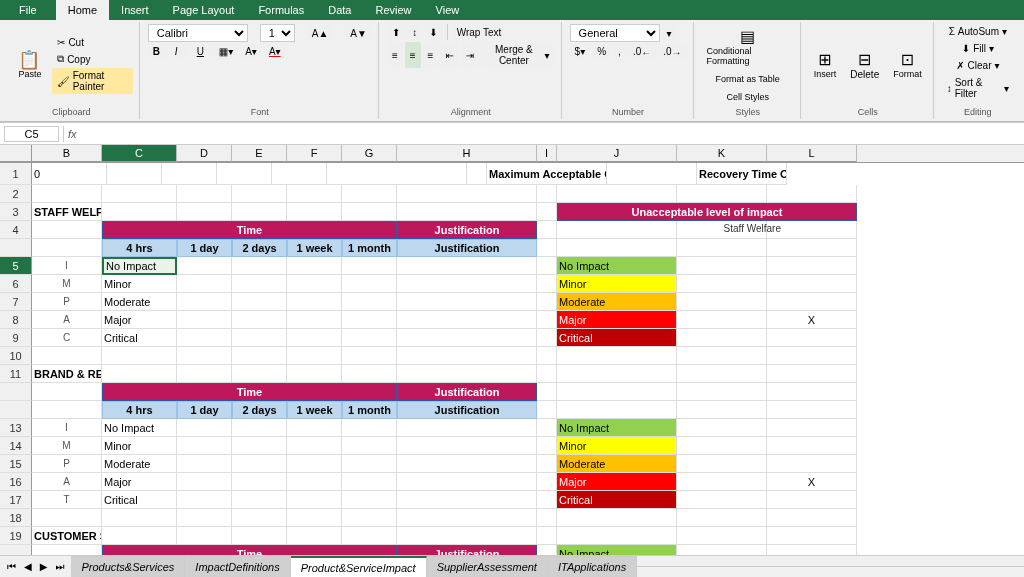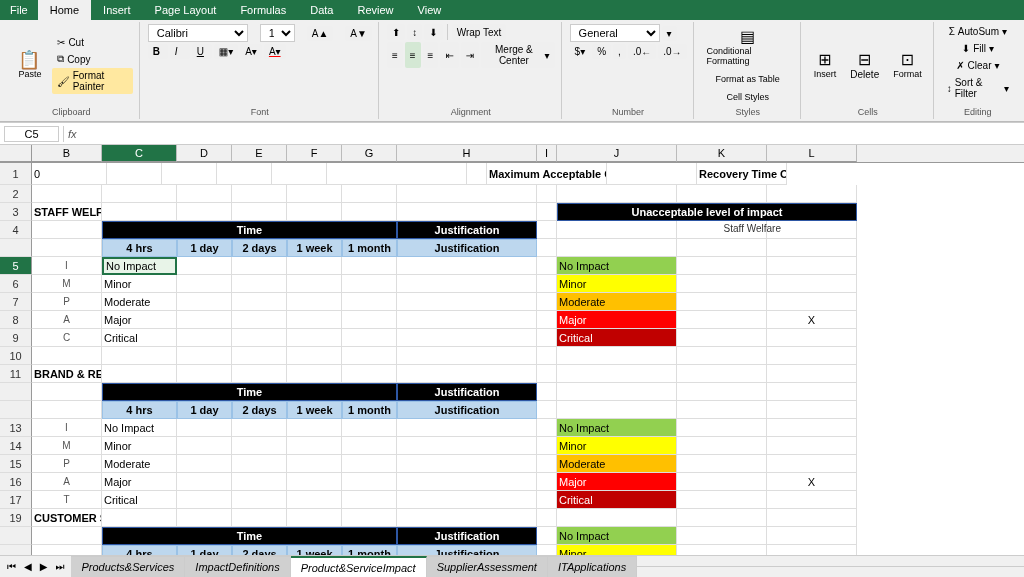--- a/index.html
+++ b/index.html
@@ -37,21 +37,21 @@
 
     
     .row-num { min-width: 32px; width: 32px; background: #f0f0f0; border-right: 1px solid #999; border-bottom: 1px solid #ddd; text-align: center; font-size: 11px; color: #333; cursor: pointer; user-select: none; display: flex; align-items: center; justify-content: center; }
     .row-num.selected { background: #217346; color: #fff; }
 
     .grid-row { display: flex; height: 18px; min-height: 18px; }
     .cell { border-right: 1px solid #ddd; border-bottom: 1px solid #ddd; font-size: 11px; padding: 0 2px; overflow: hidden; white-space: nowrap; display: flex; align-items: center; cursor: cell; position: relative; }
     .cell.selected { background: #e8f4e8; border: 2px solid #217346; }
 
     
-    .cell.header-blue { background: #000000; color: #fff; font-weight: bold; justify-content: center; border: 1px solid #2e57a4; }
+    .cell.header-blue { background: #be185d; color: #fff; font-weight: bold; justify-content: center; border: 1px solid #2e57a4; }
     .cell.header-light-blue { background: #BDD7EE; color: #000; font-weight: bold; justify-content: center; border: 1px solid #9bc2e6; }
     .cell.bold { font-weight: bold; }
     .cell.center { justify-content: center; }
     .cell.impact-label { color: #555; font-size: 10px; justify-content: center; }
     
     
     .impact-green { background: #92D050 !important; }
     .impact-yellow { background: #FFFF00 !important; }
     .impact-orange { background: #FFC000 !important; }
     .impact-red { background: #FF0000 !important; color: #fff !important; }
@@ -83,21 +83,21 @@
     .full-width-grid { display: flex; overflow: hidden; }
     .main-grid { flex: 1; }
 
     .format-painter-btn { background: #ffe8a0; }
   </style>
 </head>
 <body>
 
 <div class="ribbon">
   <div class="ribbon-tabs">
-    <div class="ribbon-tab" style="background:#217346; padding: 4px 10px;">
+    <div class="ribbon-tab" style="background:#217346; padding: 4px 19px;">
       <span>File</span>
     </div>
     <div class="ribbon-tab active"><span>Home</span></div>
     <div class="ribbon-tab"><span>Insert</span></div>
     <div class="ribbon-tab"><span>Page Layout</span></div>
     <div class="ribbon-tab"><span>Formulas</span></div>
     <div class="ribbon-tab"><span>Data</span></div>
     <div class="ribbon-tab"><span>Review</span></div>
     <div class="ribbon-tab"><span>View</span></div>
   </div>
@@ -551,20 +551,34 @@
         <div class="cell c-E"></div>
         <div class="cell c-F"></div>
         <div class="cell c-G"></div>
         <div class="cell c-H"></div>
         <div class="cell c-I"></div>
         <div class="cell c-J impact-dark-red">Critical</div>
         <div class="cell c-K"></div>
         <div class="cell c-L"></div>
       </div>
 
+      <div class="grid-row">
+        <div class="row-num">18</div>
+        <div class="cell c-B"></div>
+        <div class="cell c-C"></div>
+        <div class="cell c-D"></div>
+        <div class="cell c-E"></div>
+        <div class="cell c-F"></div>
+        <div class="cell c-G"></div>
+        <div class="cell c-H"></div>
+        <div class="cell c-I"></div>
+        <div class="cell c-J"></div>
+        <div class="cell c-K"></div>
+        <div class="cell c-L"></div>
+      </div>
 
       <div class="grid-row">
         <div class="row-num">19</div>
         <div class="cell c-B bold">CUSTOMER SERVICE</div>
         <div class="cell c-C"></div>
         <div class="cell c-D"></div>
         <div class="cell c-E"></div>
         <div class="cell c-F"></div>
         <div class="cell c-G"></div>
         <div class="cell c-H"></div>

